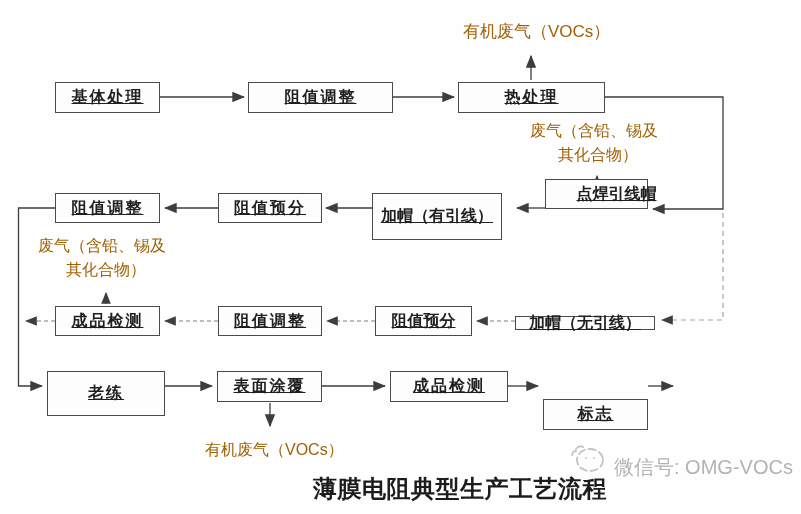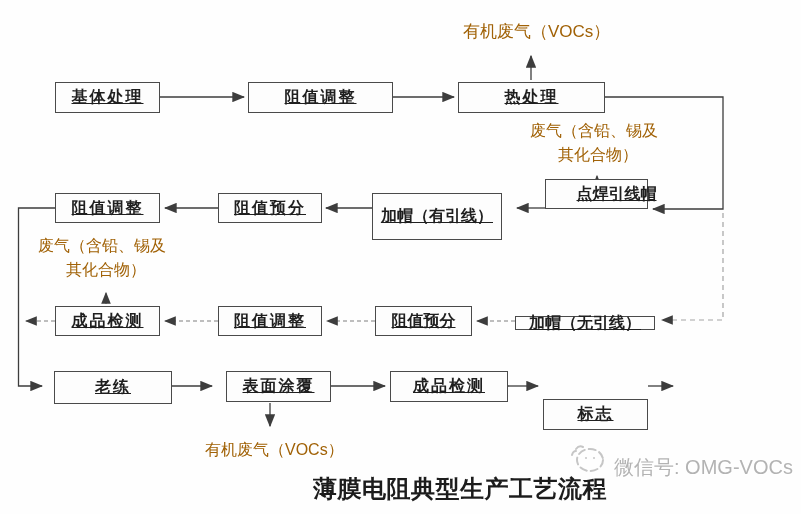--- a/index.html
+++ b/index.html
@@ -135,24 +135,24 @@
   <div class="node" style="left:218px; top:306px; width:104px; height:30px;">
     <span>阻值调整</span>
   </div>
   <div class="node" style="left:375px; top:306px; width:97px; height:30px; letter-spacing:0;">
     <span>阻值预分</span>
   </div>
   <div class="node" style="left:515px; top:316px; width:140px; height:14px; letter-spacing:0;">
     <span>加帽（无引线）</span>
   </div>
 
-  <div class="node" style="left:47px; top:371px; width:118px; height:33px;margin-left:7px;">
+  <div class="node" style="left:47px; top:371px; width:118px; height:45px;">
     <span>老练</span>
   </div>
-  <div class="node" style="left:217px; top:371px; width:105px; height:31px;margin-left:9px;">
+  <div class="node" style="left:217px; top:371px; width:105px; height:31px;">
     <span>表面涂覆</span>
   </div>
   <div class="node" style="left:390px; top:371px; width:118px; height:31px;text-align:right;">
     <span>成品检测</span>
   </div>
   <div class="node" style="left:543px; top:371px; width:105px; height:31px;margin-top:28px;">
     <span>标志</span>
   </div>
 
   <div class="ann vocs-top">

